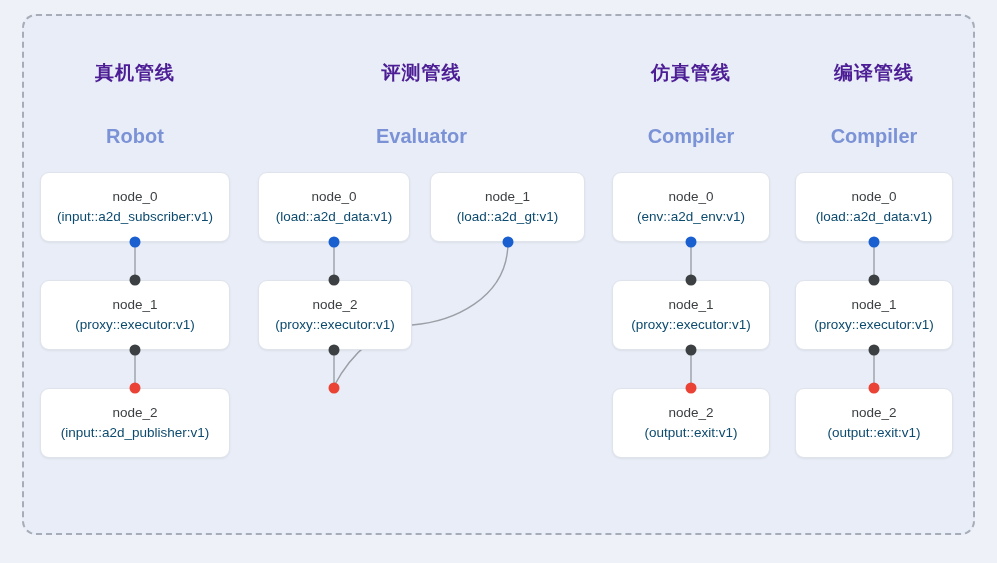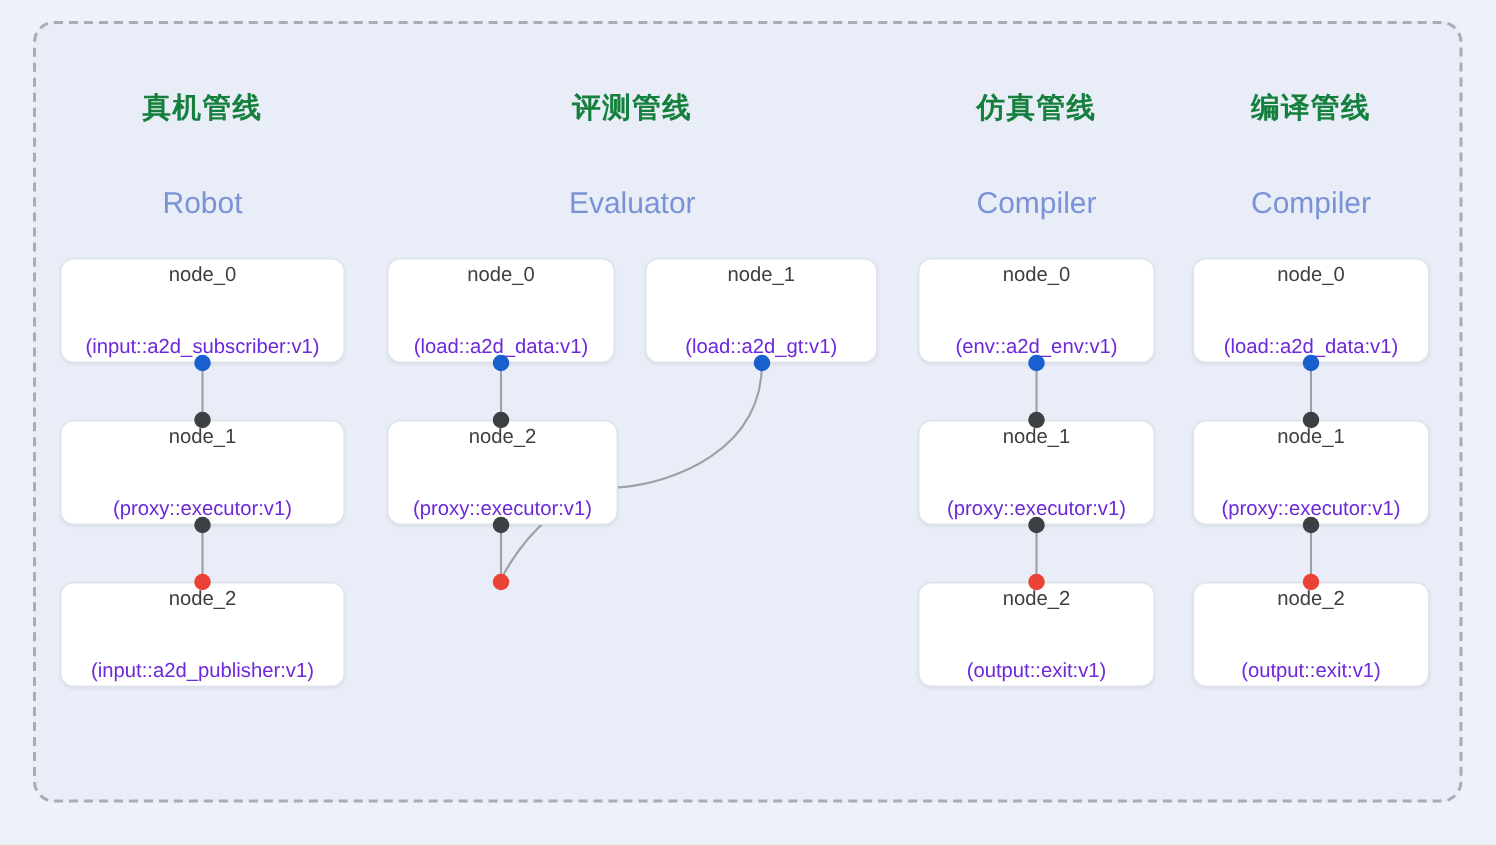--- a/index.html
+++ b/index.html
@@ -37,56 +37,57 @@
   .column {
     position: absolute;
     top: 0;
   }
   .col-title {
     position: absolute;
     width: 100%;
     text-align: center;
     font-size: 19px;
     font-weight: bold;
-    color: #15803d;
+    color: #4c1d95;
     letter-spacing: 1px;
     top: 60px;
     line-height: 26px;
   }
   .col-subtitle {
     position: absolute;
     width: 100%;
     text-align: center;
     font-size: 20px;
     color: #7b93d6;
     top: 122px;
     line-height: 28px;
+    font-weight: bold;
   }
   
   .node {
     position: absolute;
     box-sizing: border-box;
     background: #ffffff;
     border: 1px solid #dfe3ec;
     border-radius: 9px;
     box-shadow: 0 1px 2px rgba(60,64,67,0.08);
     display: flex;
     flex-direction: column;
     align-items: center;
-    justify-content: space-between;
+    justify-content: center;
     z-index: 3;
   }
   .node-name {
     font-size: 13.5px;
     color: #3c4043;
     line-height: 20px;
   }
   .node-type {
     font-size: 13.5px;
-    color: #6d28d9;
+    color: #0c4a6e;
     line-height: 20px;
   }
   
   #edges {
     position: absolute;
     left: 0; top: 0;
     width: 997px;
     height: 563px;
     z-index: 2;
     pointer-events: none;

